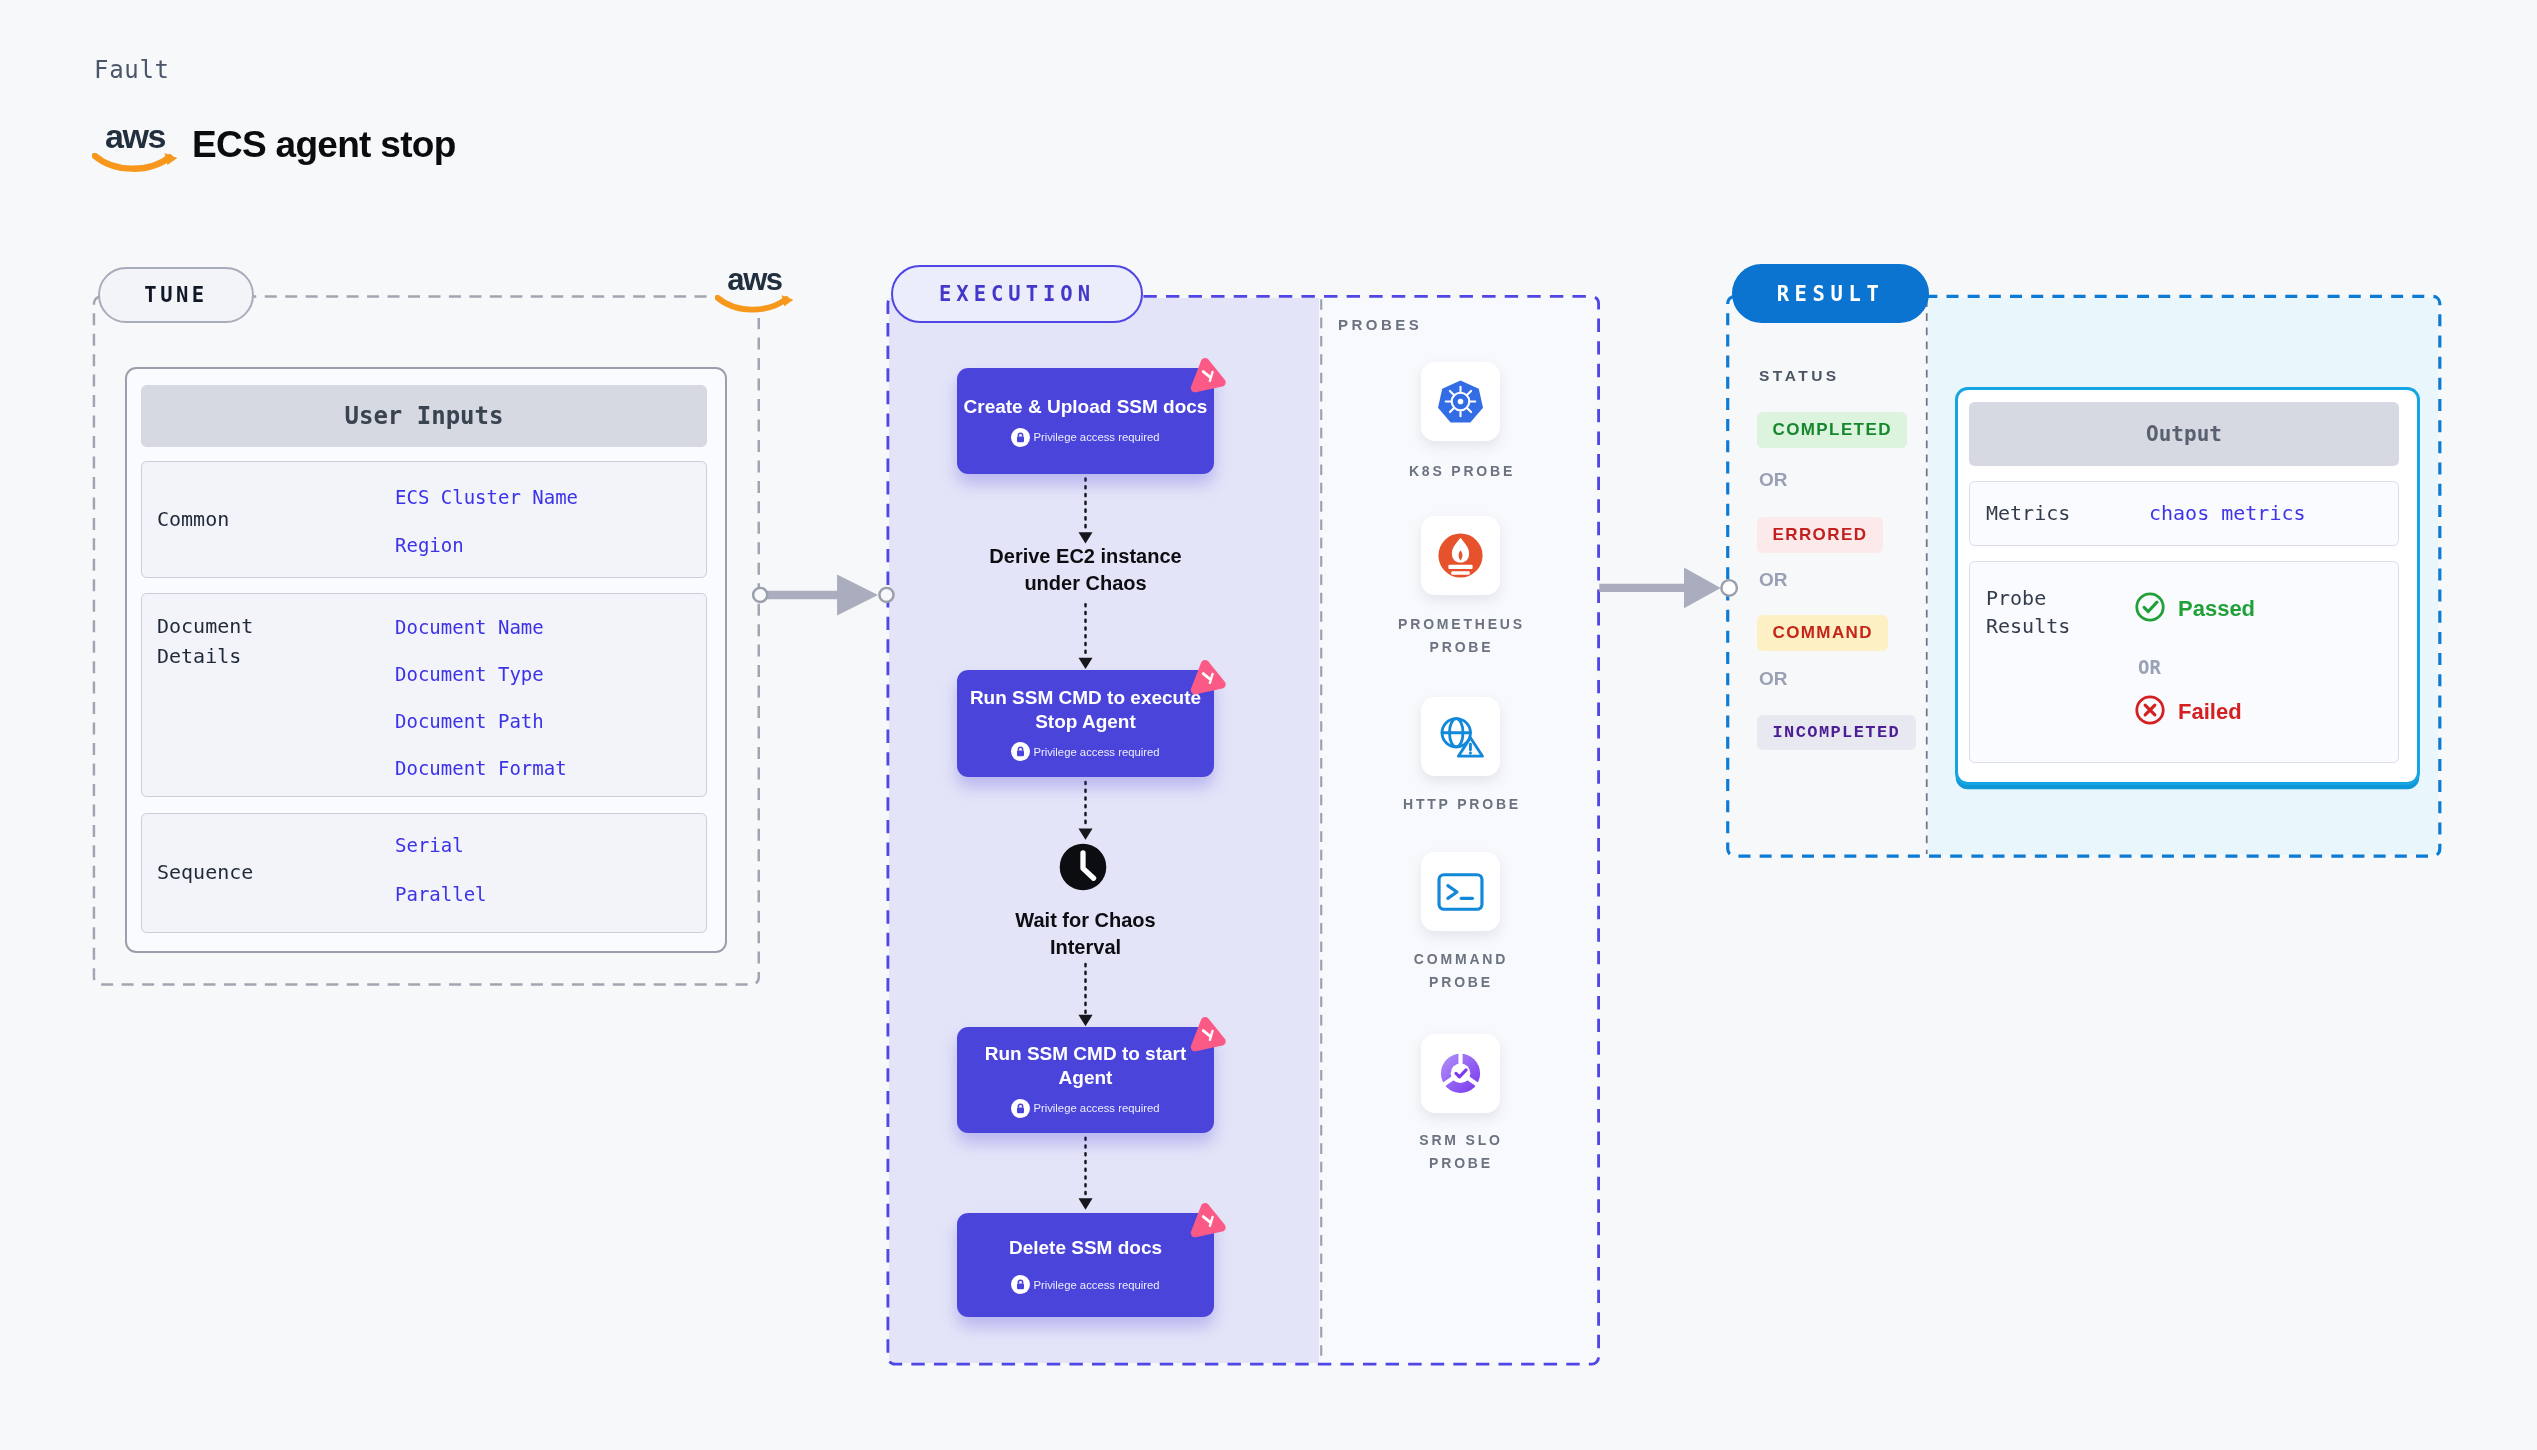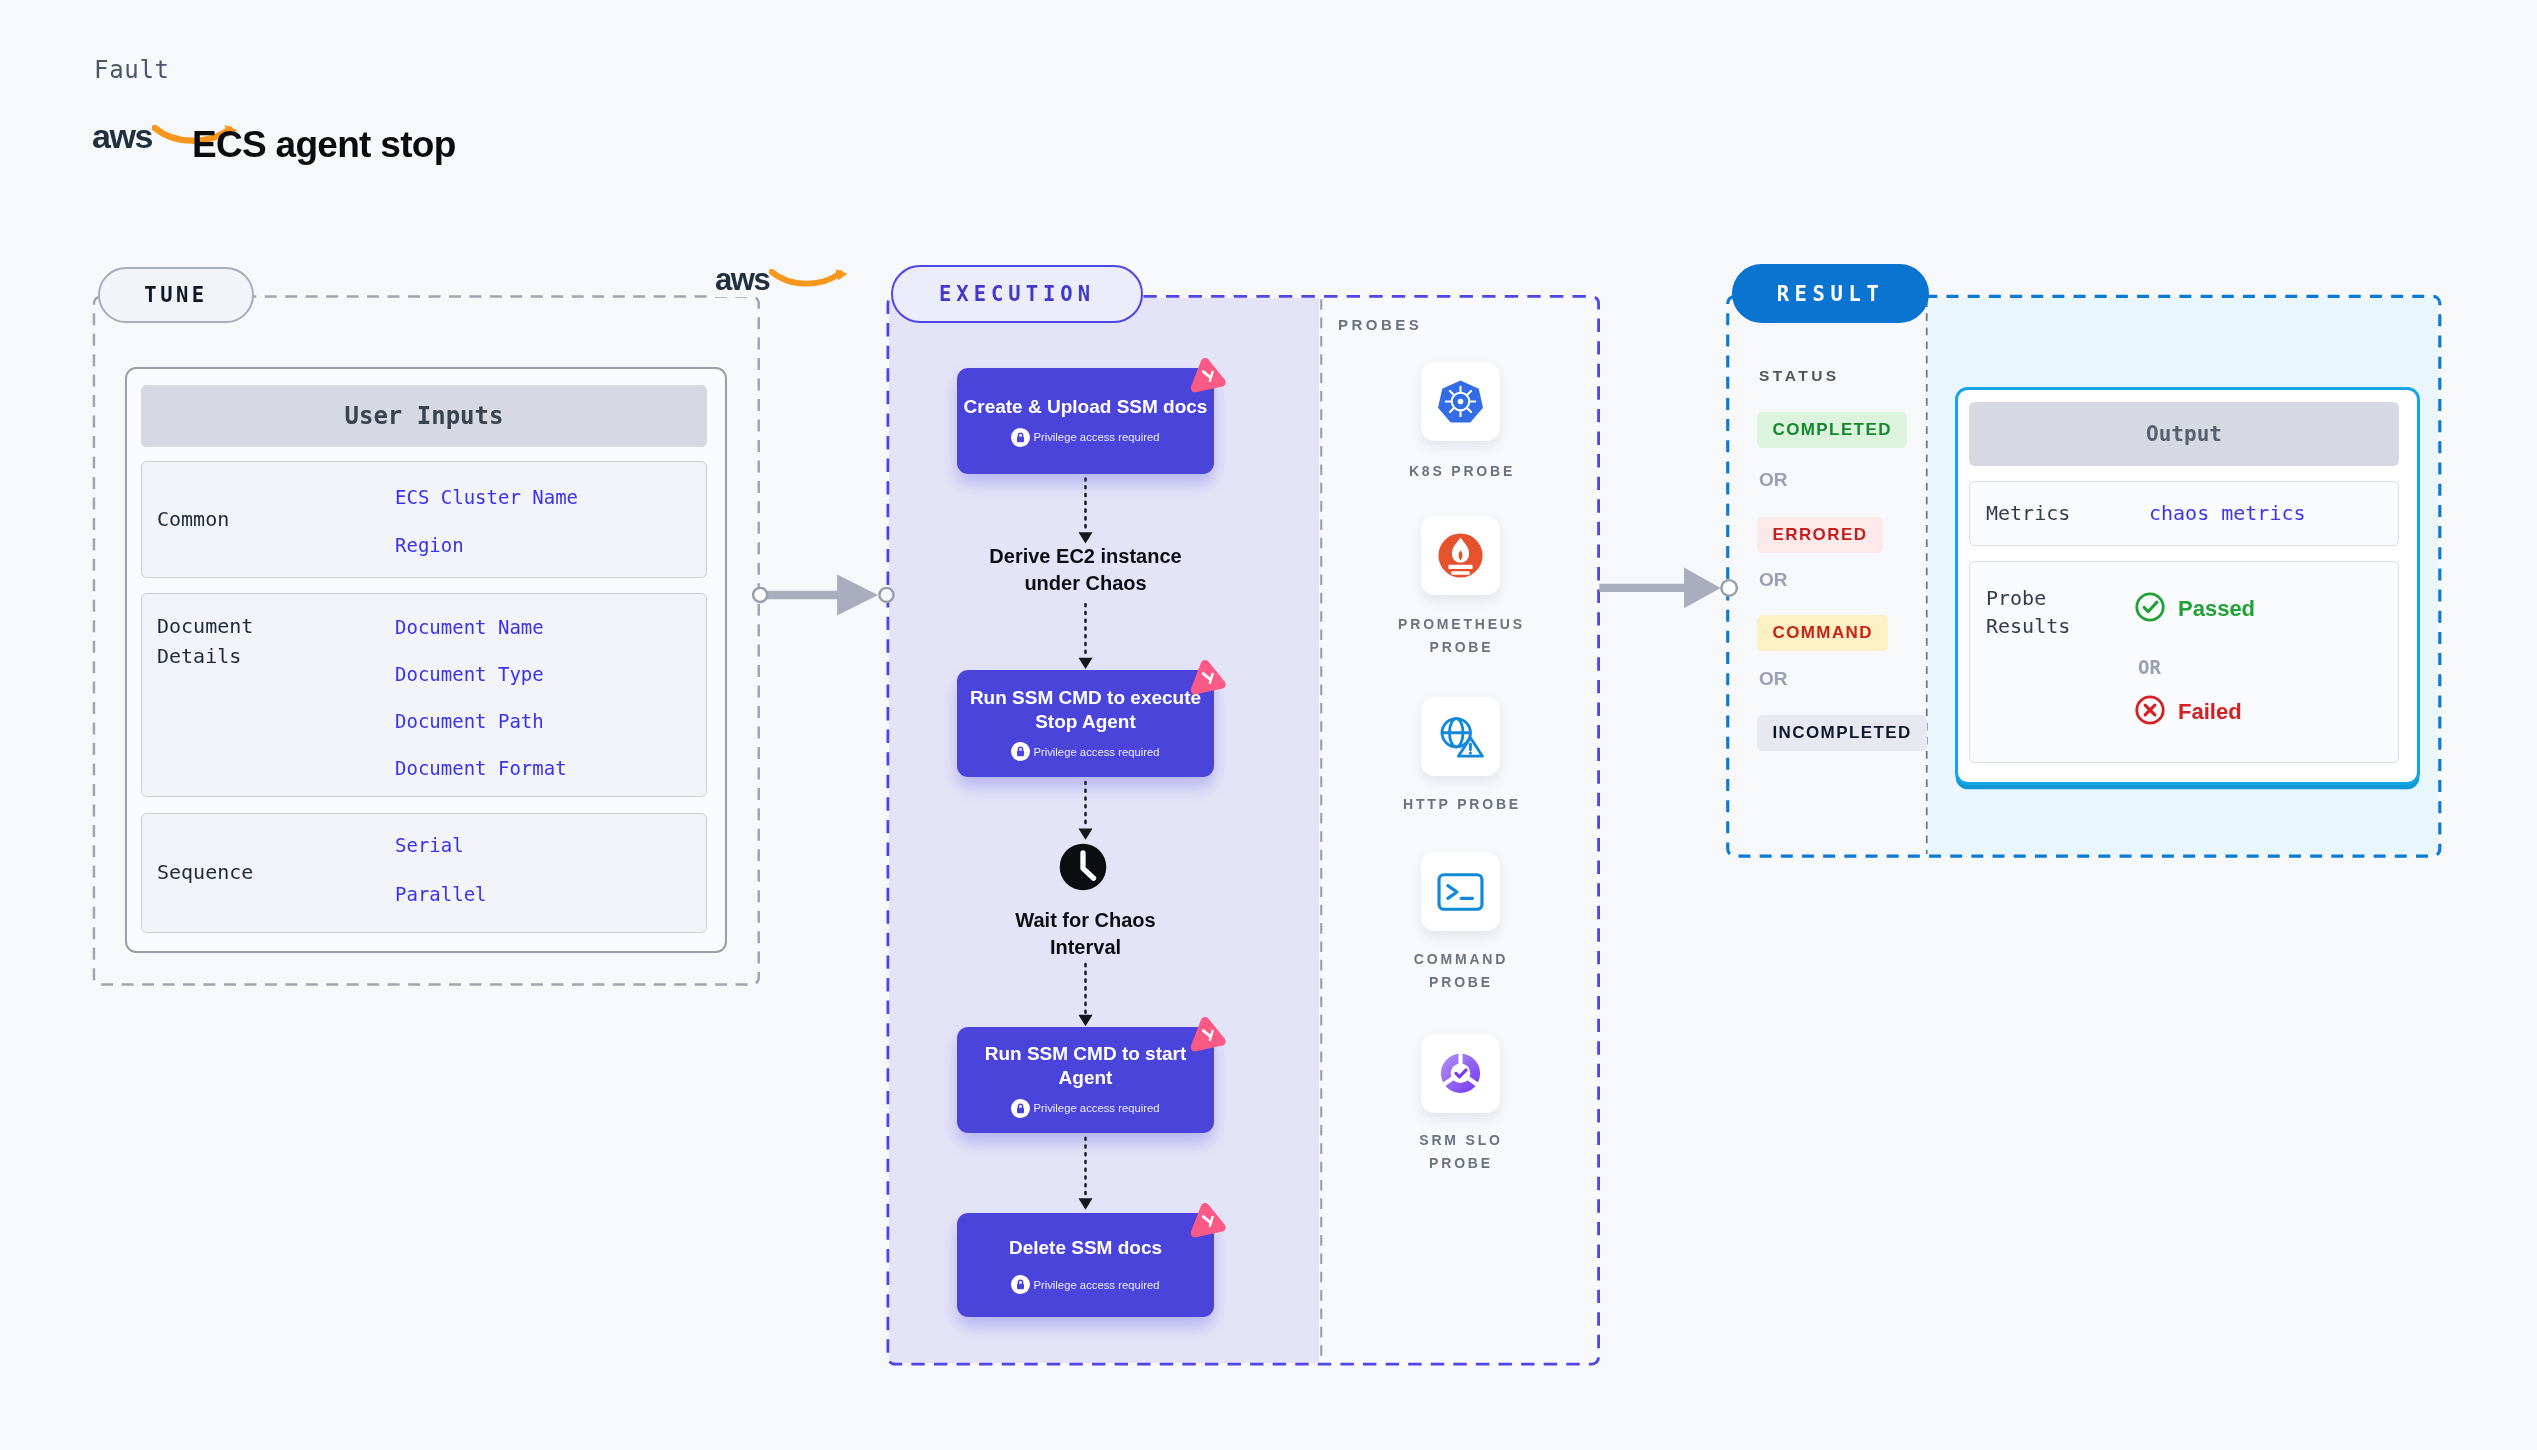--- a/index.html
+++ b/index.html
@@ -3,21 +3,21 @@
 <meta charset="utf-8">
 <style>
   html,body{margin:0;padding:0;background:#f7f8fa;}
   .page{position:relative;width:2538px;height:1451px;background:#f7f8fa;overflow:hidden;
         font-family:"Liberation Sans",sans-serif;}
   .abs{position:absolute;}
   .mono{font-family:"DejaVu Sans Mono",monospace;}
 
   
   .kicker{left:94px;top:56px;font-size:24px;color:#4a5568;letter-spacing:0.7px;}
-  .aws-logo{display:flex;flex-direction:row;align-items:center;line-height:1;}
+  .aws-logo{display:flex;flex-direction:column;align-items:center;line-height:1;}
   .aws-word{font-weight:700;color:#222f3e;letter-spacing:-1.4px;}
   .page-title{left:192px;top:124px;font-size:37px;font-weight:800;color:#0b0c0f;letter-spacing:-0.7px;}
 
   
   .pill{display:flex;align-items:center;justify-content:center;border-radius:31px;z-index:5;}
   .pill-tune{left:98px;top:267px;width:152px;height:52px;background:#f3f4f8;border:2.8px solid #a7adba;
              color:#111827;font-weight:700;font-size:20.5px;letter-spacing:3.5px;}
   .pill-exec{left:891px;top:265px;width:248px;height:54px;background:#ecedfb;border:2.8px solid #4f46e5;
              color:#4338ca;font-weight:700;font-size:20.5px;letter-spacing:5px;}
   .pill-result{left:1732px;top:264px;width:193px;height:55px;background:#0b74d1;border:2.8px solid #0b74d1;
@@ -54,21 +54,21 @@
               display:flex;align-items:center;justify-content:center;
               box-shadow:0 5.6px 11.3px rgba(90,100,130,.12);}
   .probe-label{font-size:14px;font-weight:700;color:#6b7280;letter-spacing:2.8px;line-height:22.6px;text-align:center;}
 
   
   .status-heading{left:1759px;top:367px;font-size:15.5px;font-weight:700;color:#4b5563;letter-spacing:3.5px;}
   .badge{left:1757px;padding:7.8px 15.5px;border-radius:5.6px;font-size:17px;font-weight:800;letter-spacing:1.4px;text-align:right;}
   .badge-green{background:#dcf3dd;color:#15882e;}
   .badge-red{background:#fce9e9;color:#c21f1f;}
   .badge-yellow{background:#fdf0c4;color:#c52418;}
-  .badge-gray{background:#e8e9f0;color:#0f172a;}
+  .badge-gray{background:#e8e9f0;color:#4c1d95;font-family:Liberation Mono, monospace;}
   .or{font-size:19px;font-weight:700;color:#9aa1b5;}
 
   .output-box{left:1955px;top:387px;width:459px;height:392px;background:#ffffff;border:3.5px solid #14a5e2;
               border-radius:12.7px;box-shadow:0 5px 0 -0.7px #0f97d6;}
   .output-header{left:1969px;top:402px;width:430px;height:64px;background:#d6d8e2;border-radius:5.6px;
               display:flex;align-items:center;justify-content:center;font-size:21px;font-weight:700;color:#59606f;}
   .output-row{left:1969px;width:430px;background:#fafbfe;border:1.4px solid #d9dde8;border-radius:5.6px;box-sizing:border-box;}
   .passfail{font-size:22px;font-weight:800;}
 </style>
 </head>

